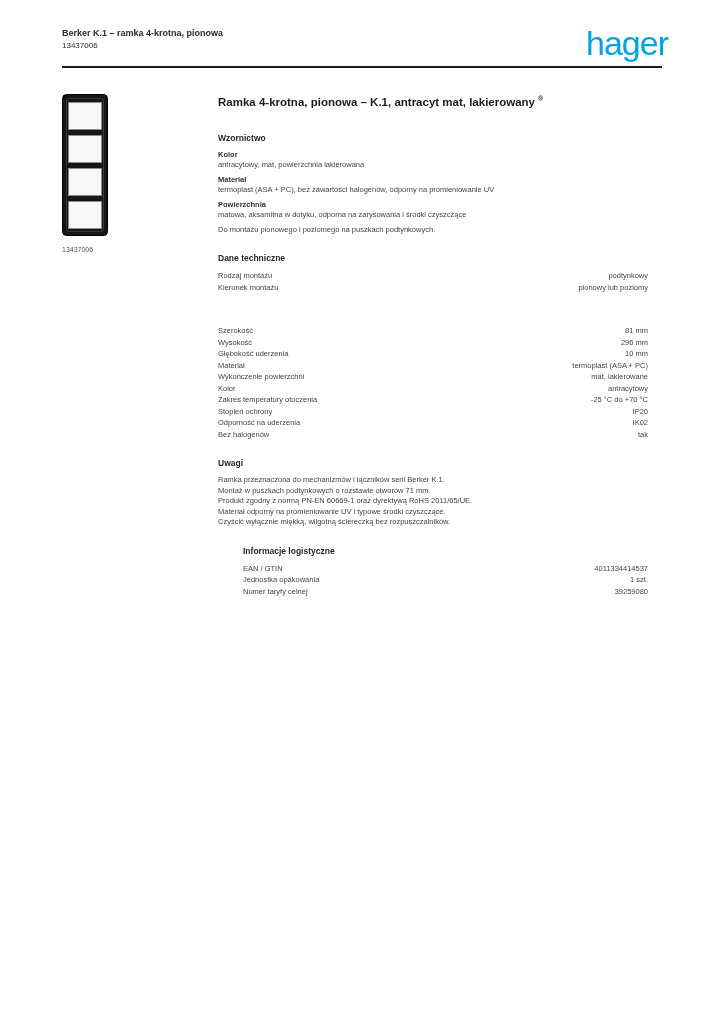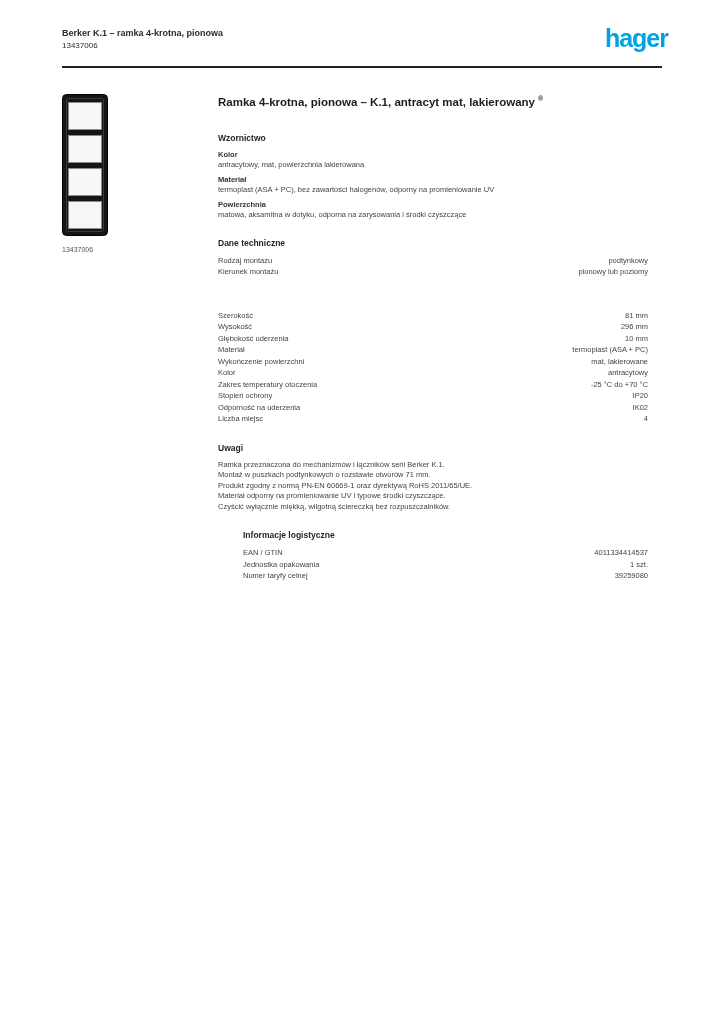--- a/index.html
+++ b/index.html
@@ -11,21 +11,21 @@
     color:#3c3c3c;
     overflow:hidden;
   }
 
   
   .hdr-text{position:absolute;left:62px;top:27px;}
   .hdr-line1{font-size:9px;font-weight:bold;color:#2b2b2b;line-height:12px;}
   .hdr-line2{font-size:8px;color:#2b2b2b;line-height:11px;margin-top:1px;}
   .logo{
     position:absolute;right:56px;top:24px;
-    font-size:25px;font-weight:bold;letter-spacing:-1px;
+    font-size:34px;font-weight:normal;letter-spacing:-1px;
     color:#00A3E0;
   }
   .rule{
     position:absolute;left:62px;top:66px;width:600px;
     border-top:2px solid #1f1f1f;
   }
 
   
   .product-col{position:absolute;left:62px;top:94px;width:130px;}
   .img-caption{font-size:7px;color:#555;margin-top:6px;}
@@ -113,20 +113,21 @@
       <div class="p-value">antracytowy, mat, powierzchnia lakierowana</div>
     </div>
     <div class="pair">
       <div class="p-label">Materiał</div>
       <div class="p-value">termoplast (ASA + PC), bez zawartości halogenów, odporny na promieniowanie UV</div>
     </div>
     <div class="pair">
       <div class="p-label">Powierzchnia</div>
       <div class="p-value">matowa, aksamitna w dotyku, odporna na zarysowania i środki czyszczące</div>
     </div>
+    <div class="note-line">Do montażu pionowego i poziomego na puszkach podtynkowych.</div>
 
     <div class="sec-heading">Dane techniczne</div>
     <div class="krow">
       <span class="k">Rodzaj montażu</span>
       <span class="v">podtynkowy</span>
     </div>
     <div class="krow">
       <span class="k">Kierunek montażu</span>
       <span class="v">pionowy lub poziomy</span>
     </div>
@@ -162,22 +163,22 @@
       </div>
       <div class="krow">
         <span class="k">Stopień ochrony</span>
         <span class="v">IP20</span>
       </div>
       <div class="krow">
         <span class="k">Odporność na uderzenia</span>
         <span class="v">IK02</span>
       </div>
       <div class="krow">
-        <span class="k">Liczba miejsc</span>
-        <span class="v">4</span>
+        <span class="k">Bez halogenów</span>
+        <span class="v">tak</span>
       </div>
     </div>
 
     <div class="sec-heading">Uwagi</div>
     <div class="note-line">Ramka przeznaczona do mechanizmów i łączników serii Berker K.1.</div>
     <div class="note-line">Montaż w puszkach podtynkowych o rozstawie otworów 71 mm.</div>
     <div class="note-line">Produkt zgodny z normą PN-EN 60669-1 oraz dyrektywą RoHS 2011/65/UE.</div>
     <div class="note-line">Materiał odporny na promieniowanie UV i typowe środki czyszczące.</div>
     <div class="note-line">Czyścić wyłącznie miękką, wilgotną ściereczką bez rozpuszczalników.</div>
 

